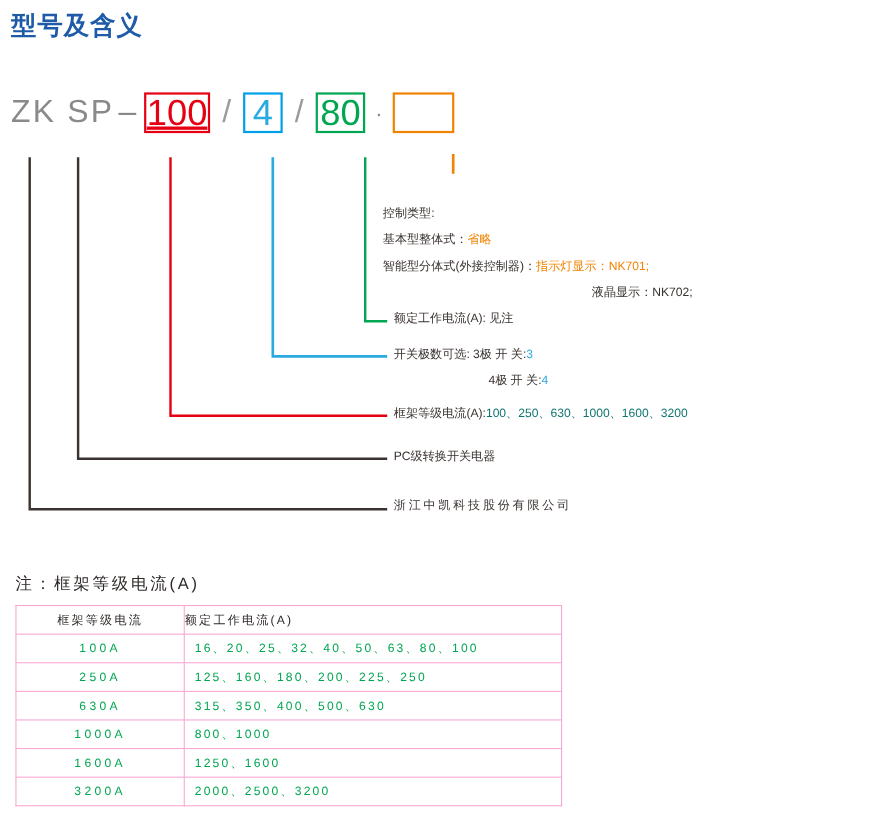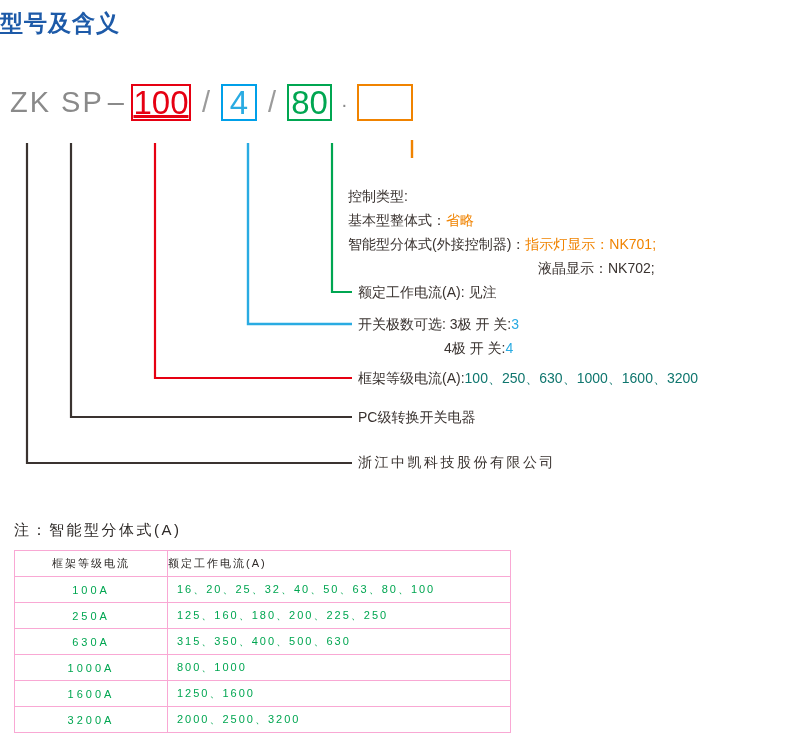--- a/index.html
+++ b/index.html
@@ -15,21 +15,21 @@
     position: relative;
     width: 800px;
     height: 741px;
     background: #ffffff;
     overflow: hidden;
   }
 
   
   .page-title {
     position: absolute;
-    left: 0;
+    left: 10px;
     top: 8px;
     font-size: 23px;
     font-weight: bold;
     color: #1d5aa8;
     letter-spacing: 1px;
     white-space: nowrap;
   }
 
   
   .code-row {
@@ -89,21 +89,21 @@
     left: 0;
     top: 0;
     width: 800px;
     height: 741px;
     pointer-events: none;
   }
 
   
   .ann {
     position: absolute;
-    font-size: 14px;
+    font-size: 11px;
     color: #3a3330;
     white-space: nowrap;
     line-height: 1;
   }
   .ann .hl-orange { color: #f08300; }
   .ann .hl-blue   { color: #29abe2; }
   .ann .hl-red    { color: #0f766e; }
 
   
   .note-label {
@@ -199,21 +199,21 @@
   </div>
 
   <div class="ann" style="left:358px; top:371px;">
     <span>框架等级电流(A):</span><span class="hl-red">100、250、630、1000、1600、3200</span>
   </div>
 
   <div class="ann" style="left:358px; top:410px;">PC级转换开关电器</div>
 
   <div class="ann" style="left:358px; top:455px; letter-spacing:2.5px;">浙江中凯科技股份有限公司</div>
 
-  <div class="note-label">注：智能型分体式(A)</div>
+  <div class="note-label">注：框架等级电流(A)</div>
 
   <table class="spec">
     <thead>
       <tr>
         <th class="c1">框架等级电流</th>
         <th class="c2">额定工作电流(A)</th>
       </tr>
     </thead>
     <tbody>
       <tr>

